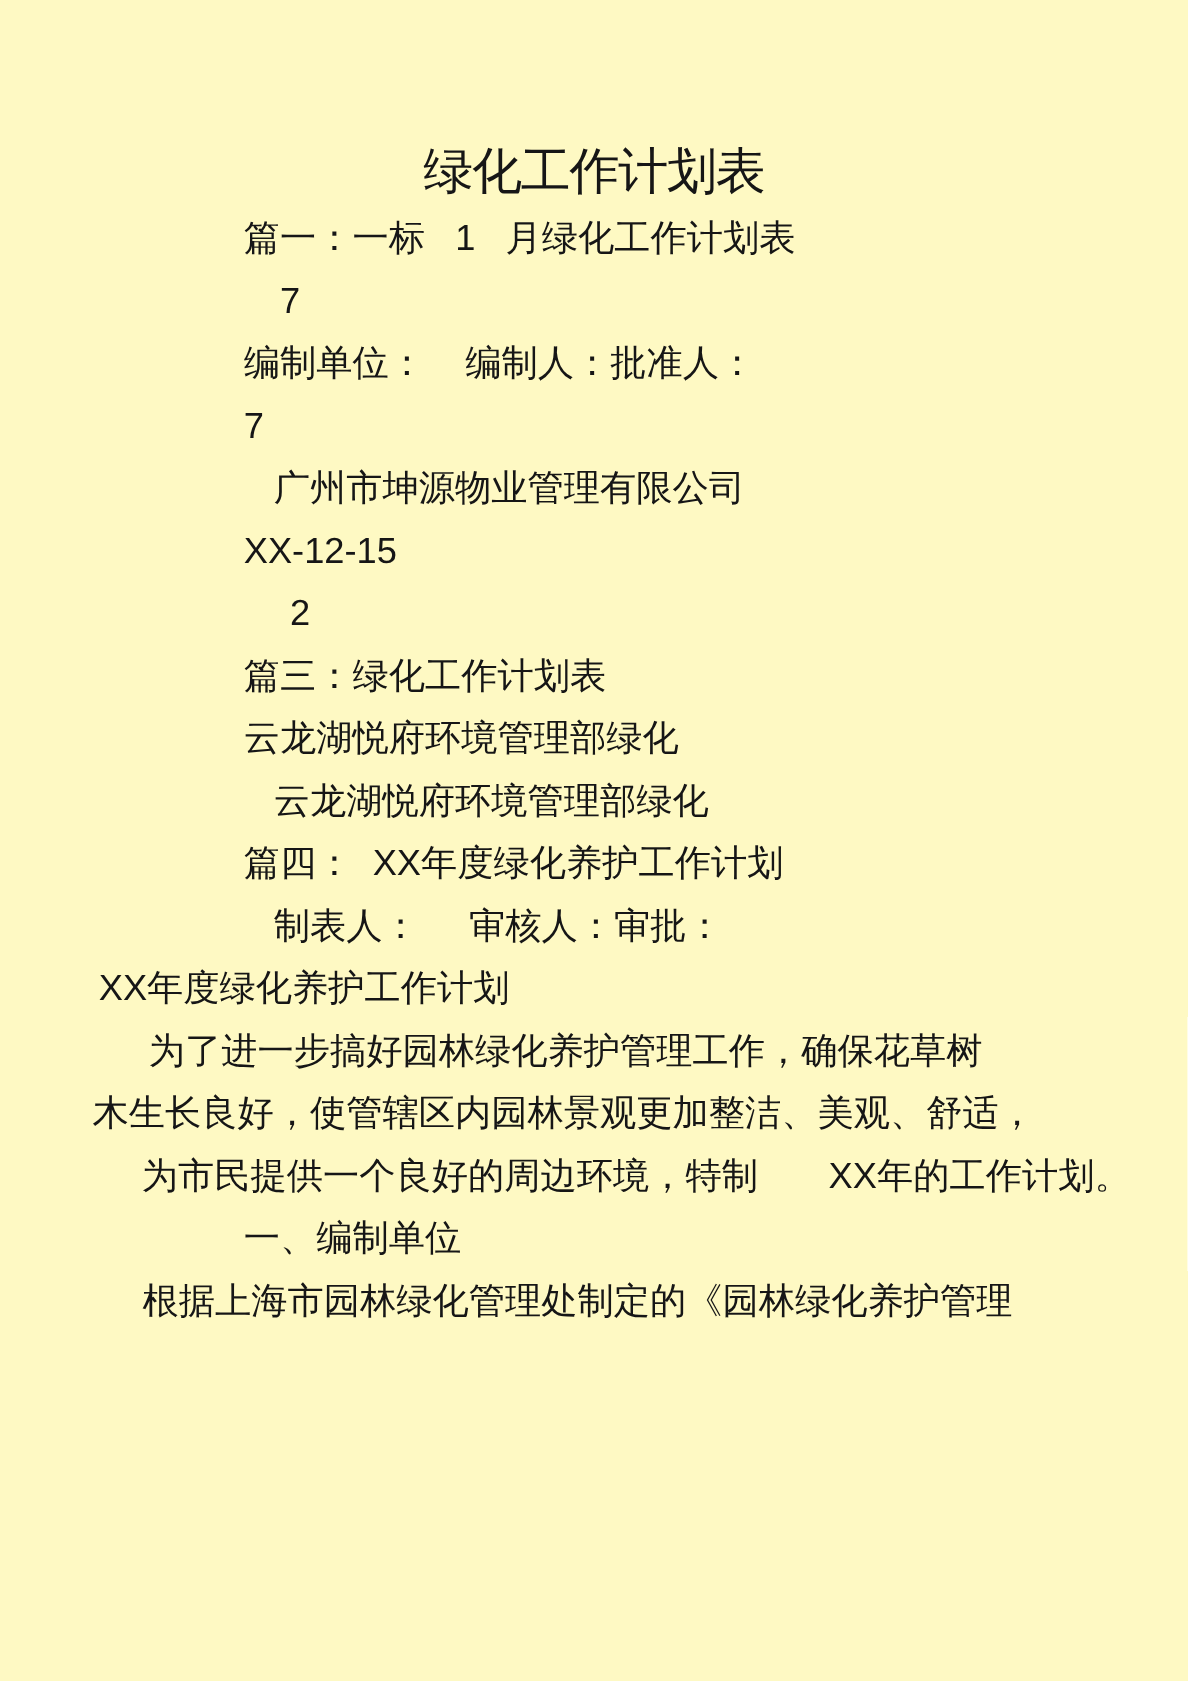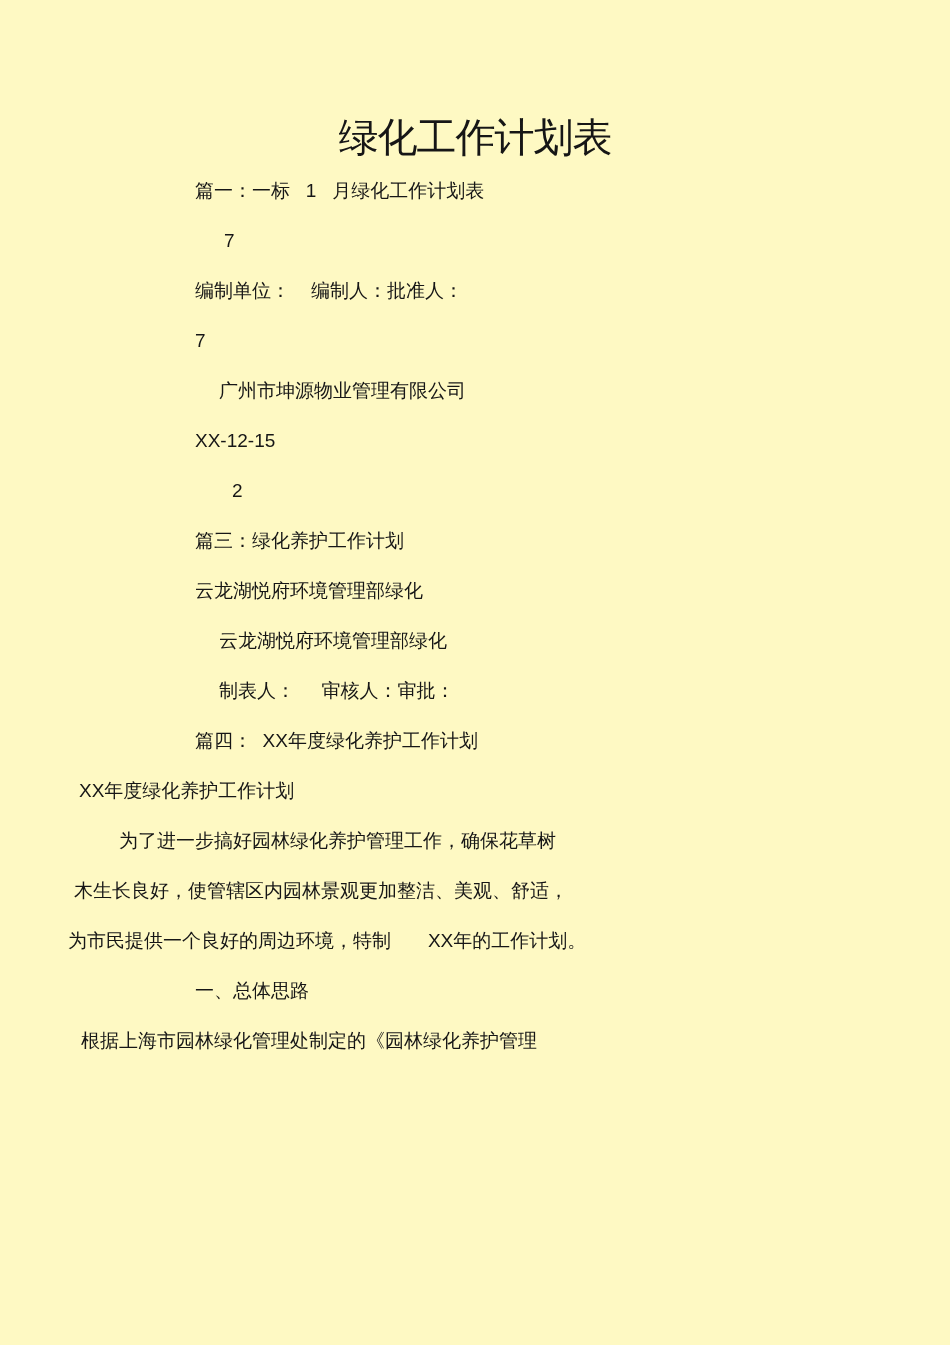--- a/index.html
+++ b/index.html
@@ -30,43 +30,43 @@
   }
   .lines {
     position: absolute;
     top: 166px;
     left: 0;
     right: 0;
   }
   .line {
     height: 50px;
     line-height: 50px;
-    font-size: 19px;
+    font-size: 29px;
     white-space: pre;
     letter-spacing: 0;
   }
 </style>
 </head>
 <body>
 
 <div class="page">
   <div class="doc-title">绿化工作计划表</div>
   <div class="lines" id="lines-container">
       <div class="line" style="padding-left: 195px;">篇一：一标   1   月绿化工作计划表</div>
       <div class="line" style="padding-left: 224px;">7</div>
       <div class="line" style="padding-left: 195px;">编制单位：    编制人：批准人：</div>
       <div class="line" style="padding-left: 195px;">7</div>
       <div class="line" style="padding-left: 219px;">广州市坤源物业管理有限公司</div>
       <div class="line" style="padding-left: 195px;">XX-12-15</div>
       <div class="line" style="padding-left: 232px;">2</div>
-      <div class="line" style="padding-left: 195px;">篇三：绿化养护工作计划</div>
+      <div class="line" style="padding-left: 195px;">篇三：绿化工作计划表</div>
       <div class="line" style="padding-left: 195px;">云龙湖悦府环境管理部绿化</div>
       <div class="line" style="padding-left: 219px;">云龙湖悦府环境管理部绿化</div>
+      <div class="line" style="padding-left: 195px;">篇四：  XX年度绿化养护工作计划</div>
       <div class="line" style="padding-left: 219px;">制表人：     审核人：审批：</div>
-      <div class="line" style="padding-left: 195px;">篇四：  XX年度绿化养护工作计划</div>
       <div class="line" style="padding-left: 79px;">XX年度绿化养护工作计划</div>
       <div class="line" style="padding-left: 119px; font-family: Liberation Serif, serif;">为了进一步搞好园林绿化养护管理工作，确保花草树</div>
       <div class="line" style="padding-left: 74px;">木生长良好，使管辖区内园林景观更加整洁、美观、舒适，</div>
-      <div class="line" style="padding-left: 68px;">为市民提供一个良好的周边环境，特制       XX年的工作计划。</div>
-      <div class="line" style="padding-left: 195px;">一、总体思路</div>
-      <div class="line" style="padding-left: 81px;">根据上海市园林绿化管理处制定的《园林绿化养护管理</div>
+      <div class="line" style="padding-left: 68px; text-align: center;">为市民提供一个良好的周边环境，特制       XX年的工作计划。</div>
+      <div class="line" style="padding-left: 195px;">一、编制单位</div>
+      <div class="line" style="padding-left: 114px;">根据上海市园林绿化管理处制定的《园林绿化养护管理</div>
     </div>
 </div>
 
 </body></html>

